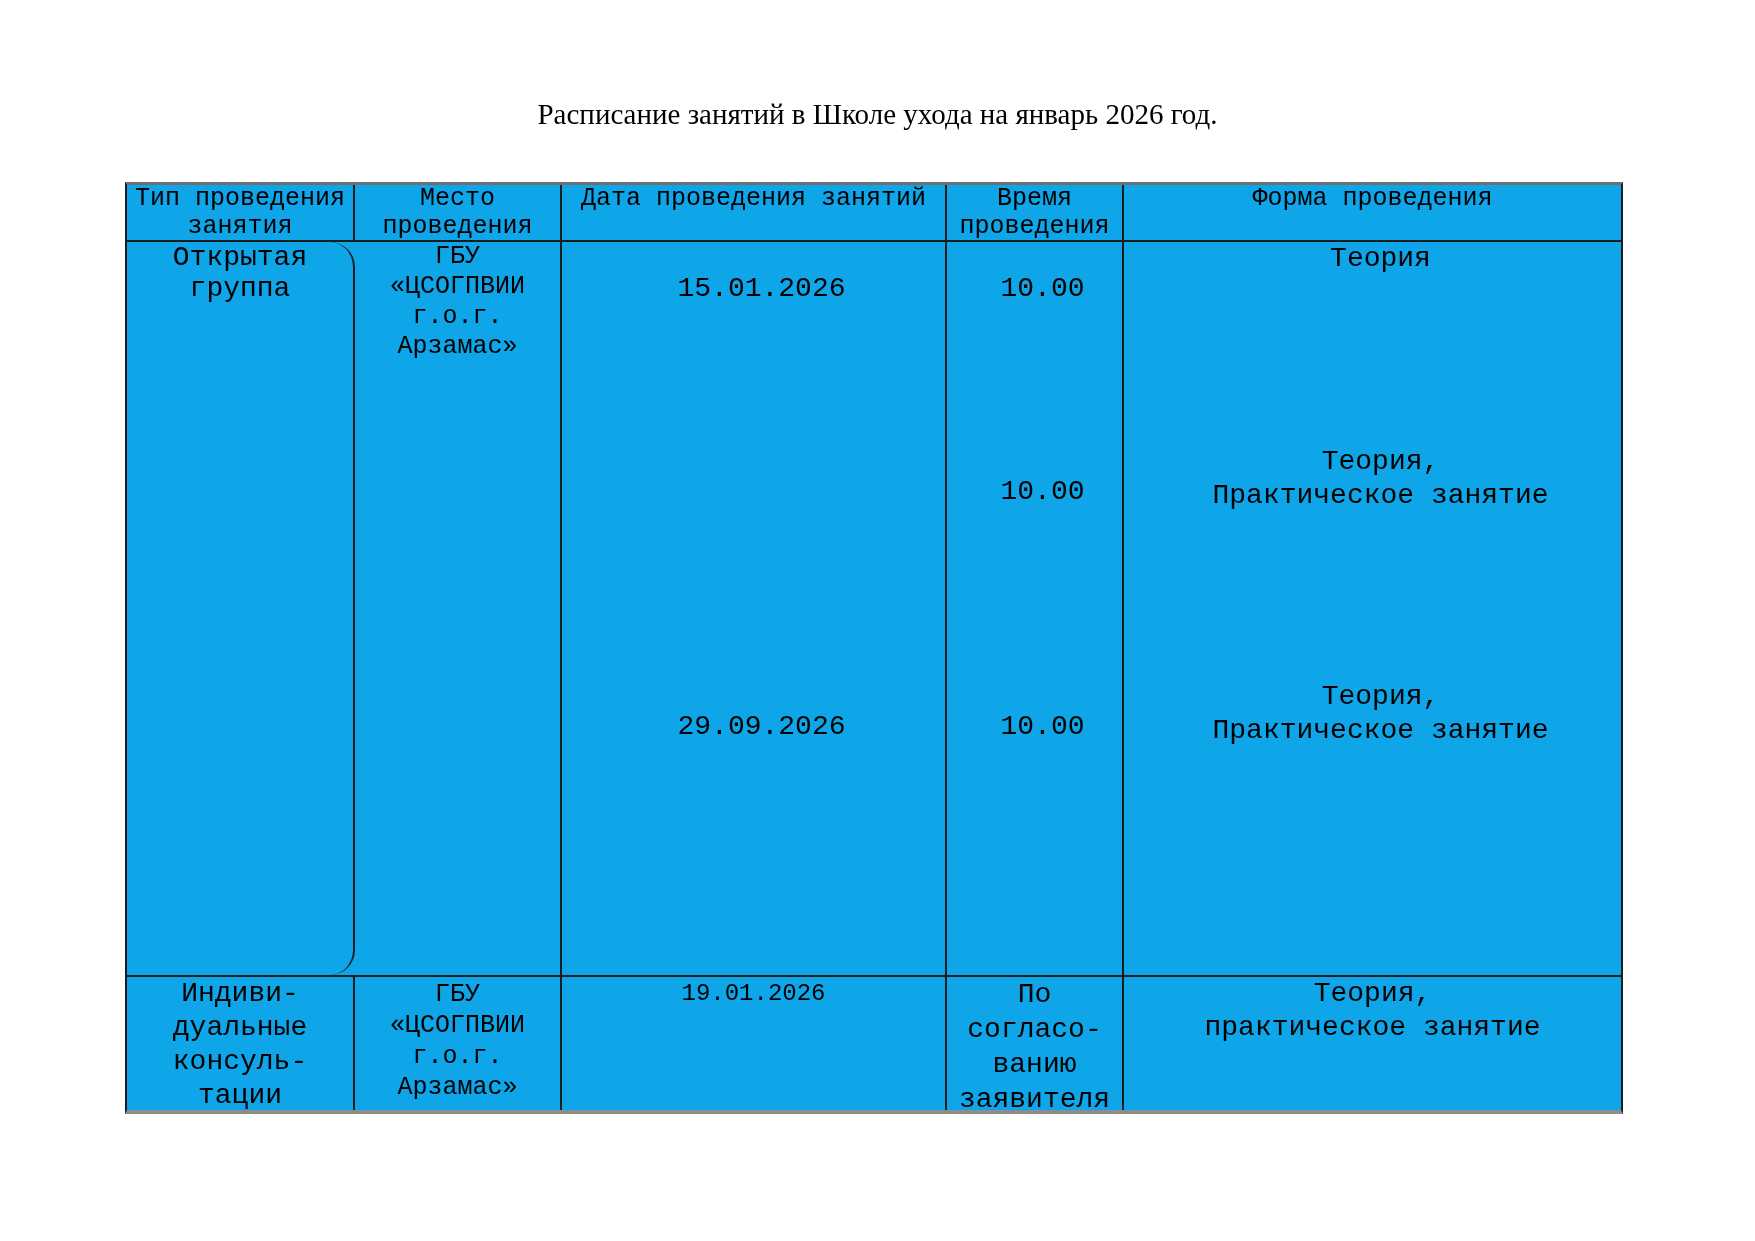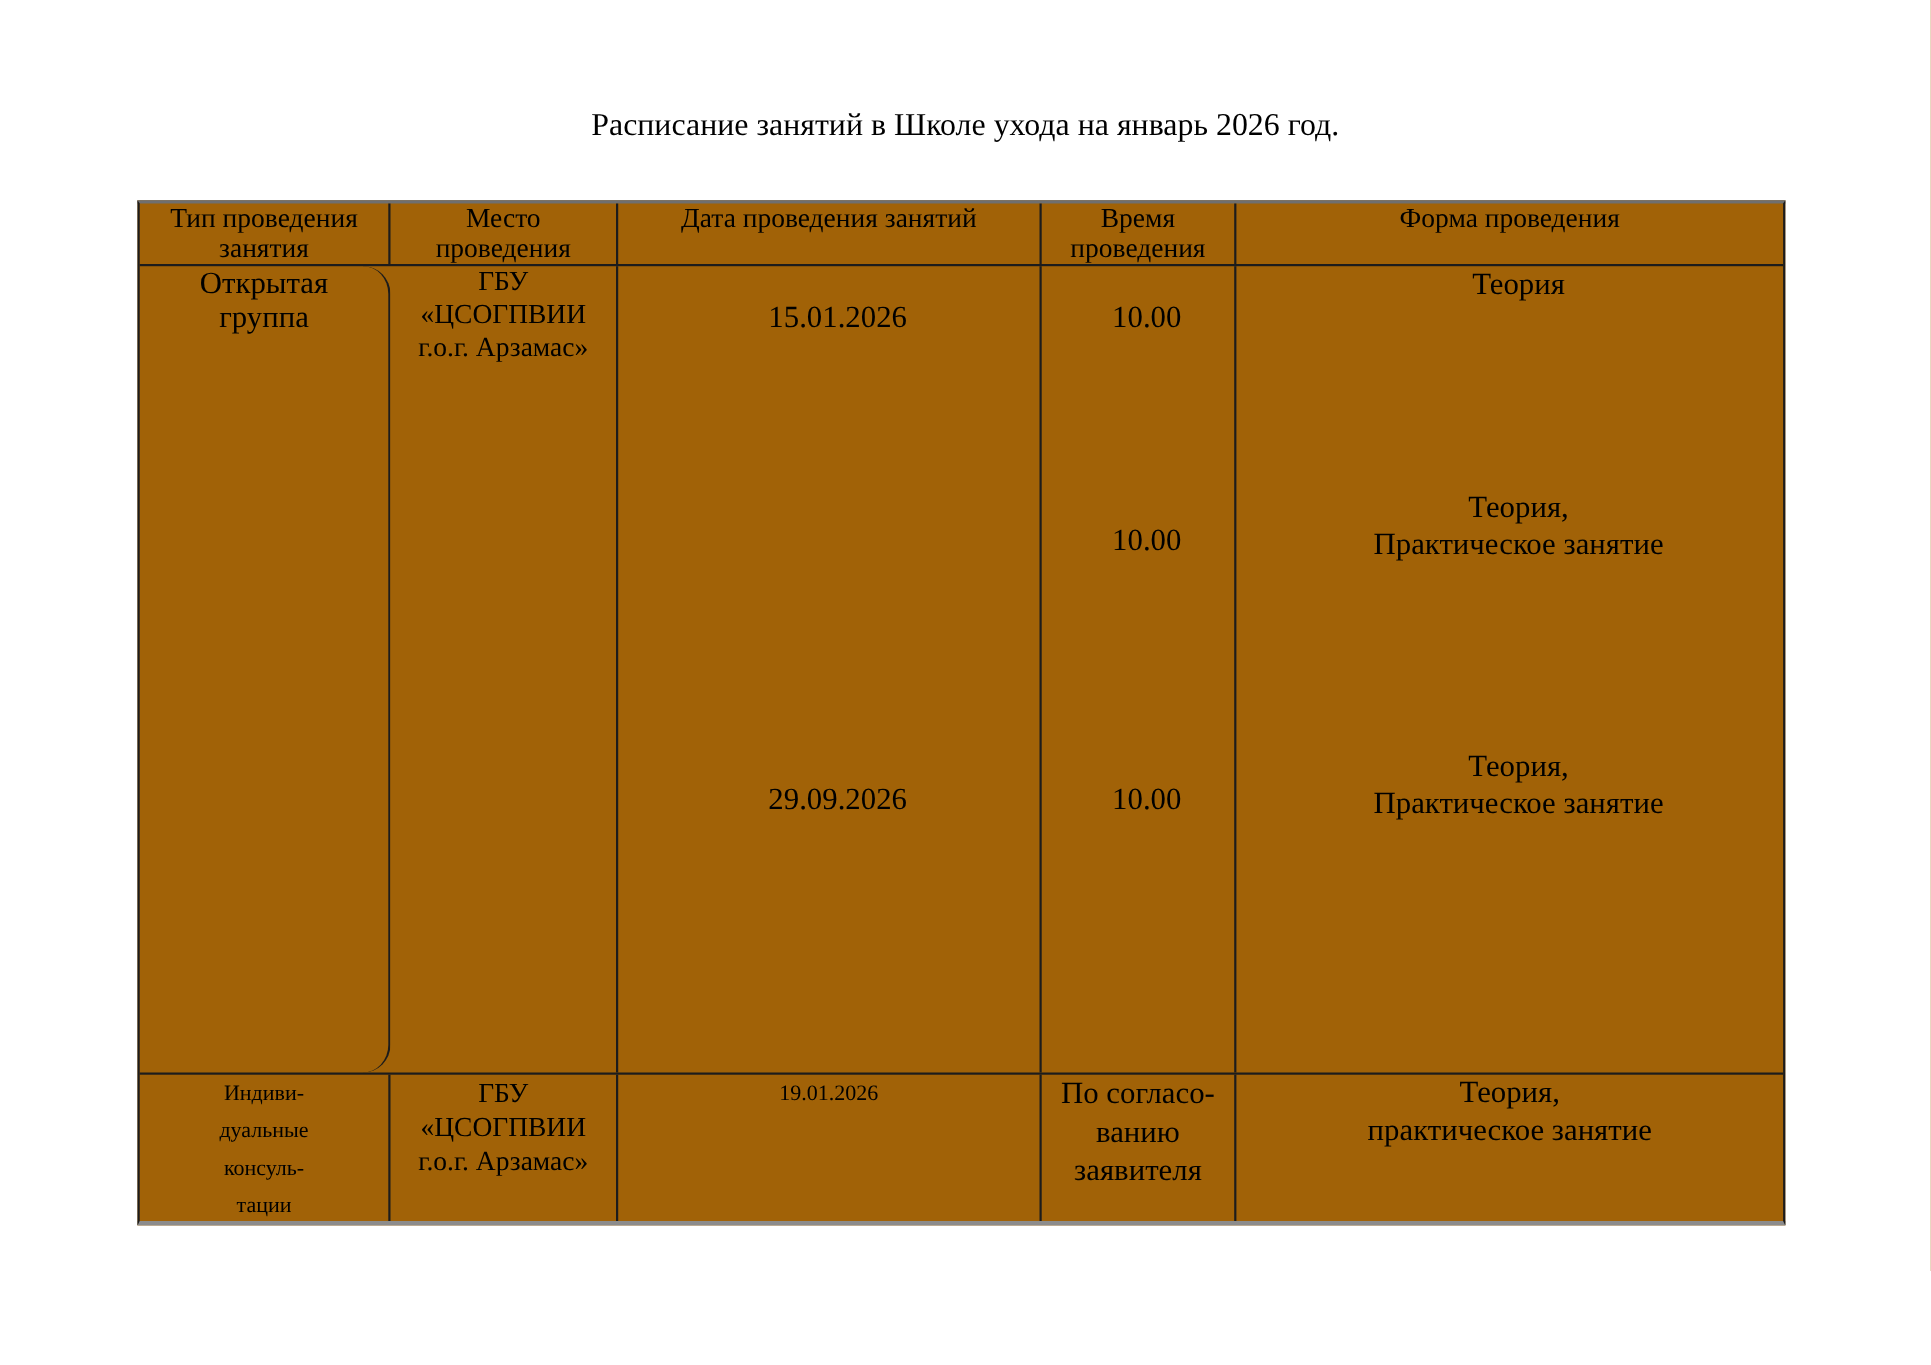--- a/index.html
+++ b/index.html
@@ -31,21 +31,22 @@
   .schedule-table {
     position: absolute;
     left: 125px;
     top: 182px;
     width: 1498px;
     box-sizing: border-box;
     border-left: 2px solid #1c1c1c;
     border-right: 2px solid #1c1c1c;
     border-top: 3px solid #6f6f6f;
     border-bottom: 4px solid #8c8c8c;
-    background: #a16207;
+    background: #0ea5e9;
+    font-family: Liberation Mono, monospace;
   }
 
   .t-row {
     display: flex;
     width: 100%;
     box-sizing: border-box;
   }
   .t-row.bordered { border-bottom: 2px solid #1c1c1c; }
 
   .t-cell {
@@ -97,23 +98,23 @@
     margin-left: 16px;
   }
   .entry-date-1, .entry-time-1 { top: 30px; }
   .entry-date-2, .entry-time-2 { top: 233px; }
   .entry-date-3, .entry-time-3 { top: 468px; }
   .entry-form-1 { top: 0px; }
   .entry-form-2 { top: 203px; }
   .entry-form-3 { top: 438px; }
 
   
-  .cell-type-2  { font-size: 20px; line-height: 34px; }
+  .cell-type-2  { font-size: 28px; line-height: 34px; }
   .cell-place-2 { font-size: 25px; line-height: 31px; padding-top: 2px; }
-  .cell-date-2  { font-size: 20px; line-height: 34px; }
+  .cell-date-2  { font-size: 24px; line-height: 34px; }
   .cell-time-2  { font-size: 28px; line-height: 35px; }
   .cell-form-2  { font-size: 28px; line-height: 34px; }
 </style>
 </head>
 <body>
 
 <div class="doc-title">Расписание занятий в Школе ухода на январь 2026 год.</div>
 
 <div class="schedule-table">
 

